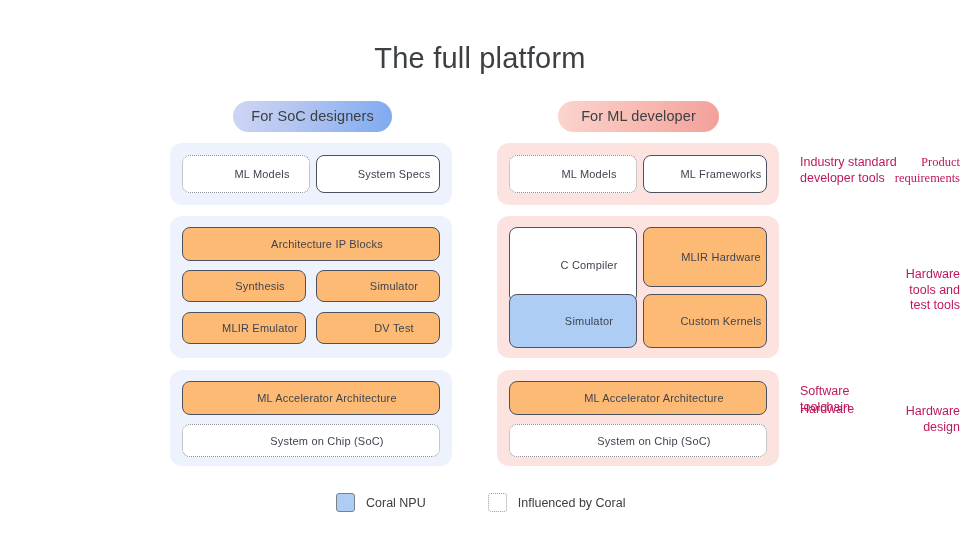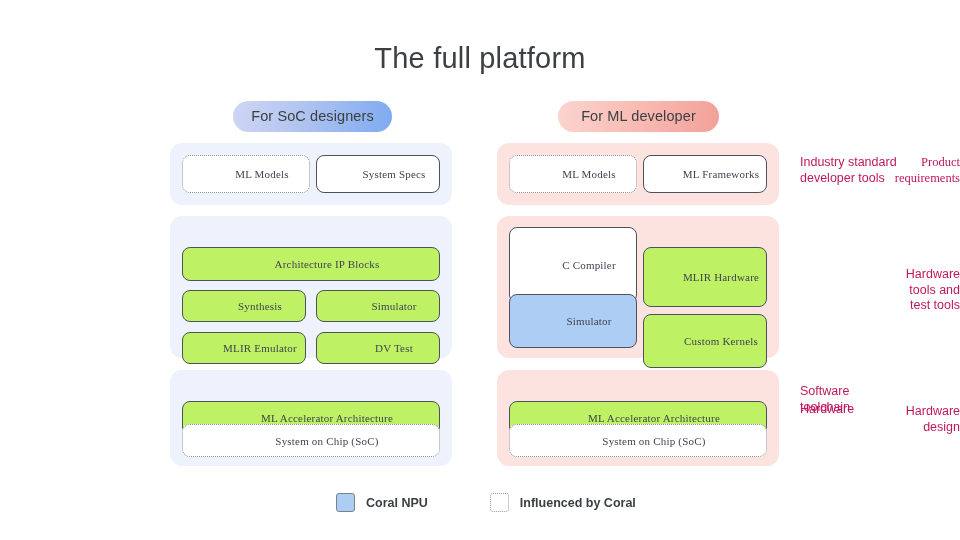--- a/index.html
+++ b/index.html
@@ -85,30 +85,30 @@
   .panel-r3 { left: 497px; top: 370px; width: 282px; height: 96px; }
 
   
   .box {
     position: absolute;
     box-sizing: border-box;
     border-radius: 8px;
     display: flex;
     align-items: center;
     justify-content: center;
-    font-family: Liberation Serif, serif;
+    font-family: Liberation Sans, sans-serif;
     font-size: 11px;
     color: #3f4450;
     letter-spacing: 0.2px;
     text-align: left;
     padding-left: 32px;
   }
   .box.solid  { border: 1.6px solid #4d515e; background: #ffffff; }
   .box.dotted { border: 1.7px dotted #8d8f96; background: #ffffff; }
-  .box.fill-periwinkle { border: 1.6px solid #4d515e; background: #bef264; margin-top: 20px; }
+  .box.fill-periwinkle { border: 1.6px solid #4d515e; background: #fdba74; }
   .box.fill-sky        { border: 1.6px solid #4d515e; background: #aecdf5; }
 
   
   .legend {
     position: absolute;
     top: 493px;
     left: 336px;
     display: flex;
     align-items: center;
     gap: 0;
@@ -123,21 +123,20 @@
     height: 19px;
     border-radius: 3px;
     box-sizing: border-box;
   }
   .legend-swatch.filled { background: #aecdf5; border: 1.5px solid #7c8089; }
   .legend-swatch.outline { background: #ffffff; border: 1.8px dotted #9a9ca3; }
   .legend-text {
     margin-left: 11px;
     font-size: 12.5px;
     color: #3c4043;
-    font-weight: bold;
   }
 </style>
 </head>
 <body>
 
 <div class="page-title">The full platform</div>
 
 <div class="badge badge-soc">For SoC designers</div>
 <div class="badge badge-ml">For ML developer</div>
 

